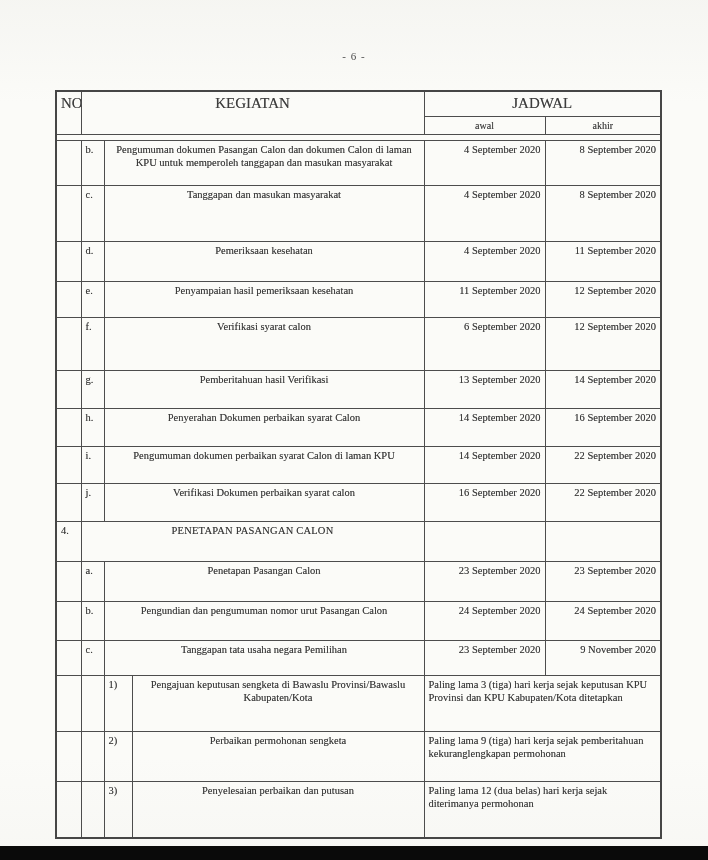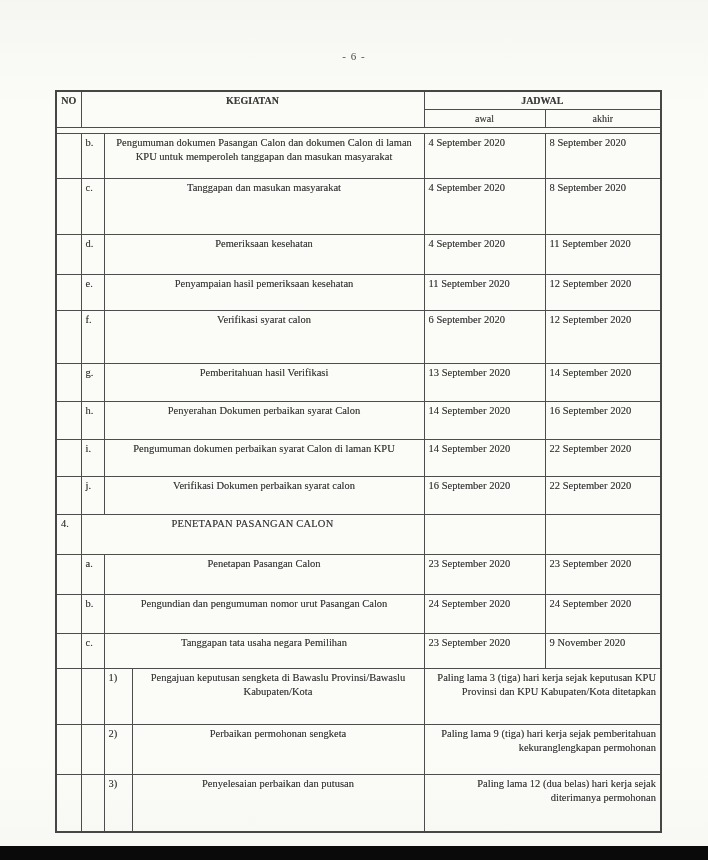--- a/index.html
+++ b/index.html
@@ -28,30 +28,30 @@
   table.sched col.w-keg{width:292px;}
   table.sched col.w-awal{width:121px;}
   table.sched col.w-akhir{width:116px;}
   table.sched th,table.sched td{
     border:1px solid #4d4d4d;
     padding:2px 4px;vertical-align:top;
     overflow:hidden;
     text-shadow:0 0 .5px rgba(60,60,60,.55);
   }
   table.sched{border:2px solid #464646;}
-  th.h{font-weight:bold;text-align:center;font-size:10px;padding:1px 2px;color:#3d3d3d;}
+  th.h{font-weight:normal;text-align:center;font-size:15px;padding:1px 2px;color:#3d3d3d;}
   th.h-sub{font-weight:normal;font-size:10px;margin-left:33px;}
   tr.spacer td{height:5px;padding:0;}
   td.c-no{text-align:left;padding-left:5px;}
   td.c-letter{text-align:left;padding-left:4px;}
   td.c-num{text-align:left;padding-left:4px;}
   td.c-keg{text-align:center;padding:2px 6px 2px 5px;}
   td.c-section{letter-spacing:.2px;}
-  td.c-date{text-align:left;padding-top:3px;}
-  td.c-jspan{text-align:right;padding:2px 5px;}
+  td.c-date{text-align:right;padding-top:3px;}
+  td.c-jspan{text-align:left;padding:2px 5px;}
   .footer-bar{
     position:absolute;left:0;top:846px;width:708px;height:14px;
     background:#0a0a0a;
   }
 </style>
 </head>
 <body>
 
 <div class="scan-tint"></div>
 

